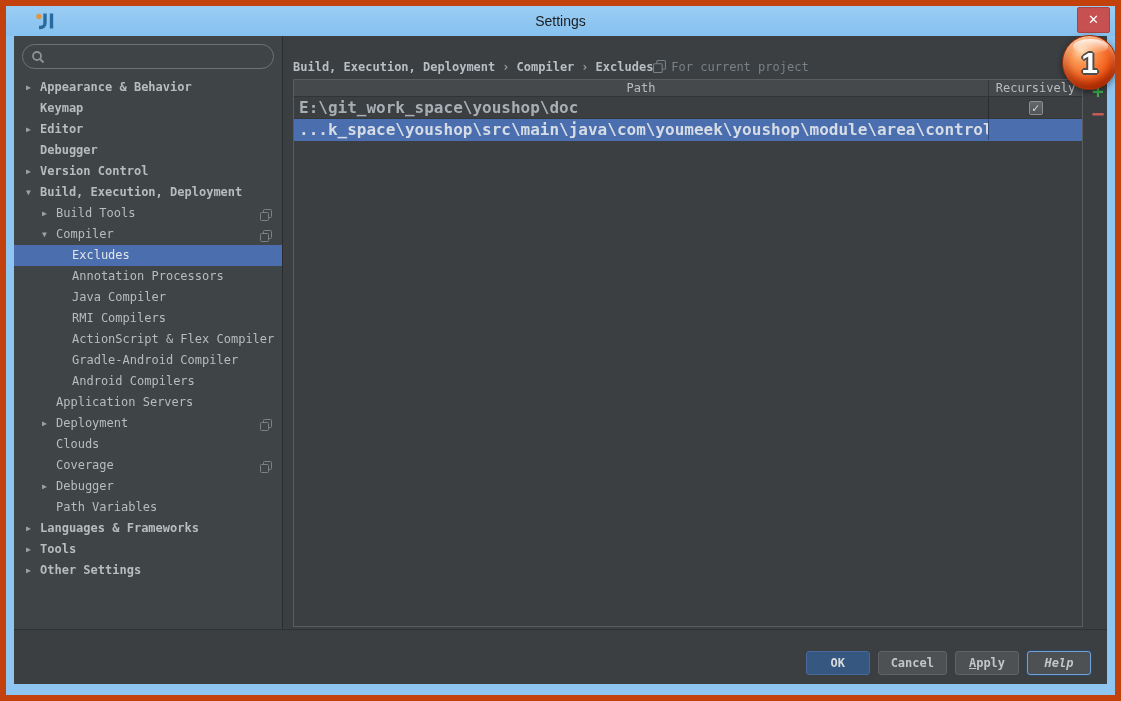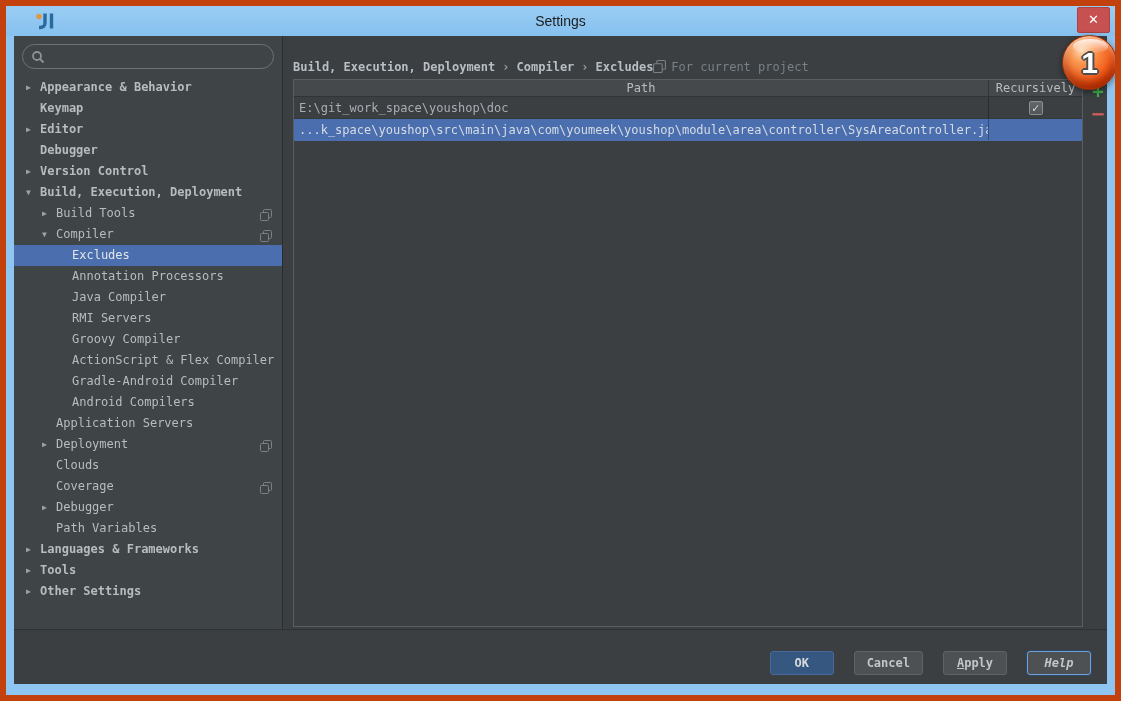--- a/index.html
+++ b/index.html
@@ -45,34 +45,34 @@
   .ctx-label { font-size:12px; color:#798086; }
 
   
   .table-wrap { position:absolute; top:43px; left:9px; width:790px; bottom:2px; border:1px solid #595d60; background:#3b3f42; }
   .thead { display:flex; height:17px; background:#45494c; border-bottom:1px solid #303437; }
   .th { font-size:12px; color:#b9bdbf; text-align:center; line-height:16px; }
   .th-path { flex:1; }
   .th-rec { width:94px; border-left:1px solid #33373a; }
   .trow { display:flex; height:22px; align-items:stretch; cursor:pointer; border-bottom:1px solid #343839; }
   .trow .cell { display:flex; align-items:center; }
-  .cell-path { flex:1; padding-left:5px; font-size:12px; color:#a8aeb3; overflow:hidden; white-space:nowrap; }
+  .cell-path { flex:1; padding-left:5px; font-size:16px; color:#a8aeb3; overflow:hidden; white-space:nowrap;font-weight:bold; }
   .cell-rec { width:94px; justify-content:center; border-left:1px solid rgba(0,0,0,.3); }
   .trow.selected { background:#4b6eae; border-bottom-color:#4b6eae; }
   .trow.selected .cell-path { color:#d5dce5; }
   .checkbox { width:14px; height:14px; border:1px solid #8a8f93; border-radius:2px; background:linear-gradient(#64686b,#515558); color:#dcdfe2; font-size:12px; line-height:12px; text-align:center; cursor:pointer; }
 
   
   .list-toolbar { position:absolute; top:43px; left:800px; width:28px; display:flex; flex-direction:column; align-items:center; }
   .tb-btn { width:24px; height:23px; background:transparent; border:none; cursor:pointer; font:bold 19px "DejaVu Sans Mono",monospace; line-height:20px; }
   .tb-add { color:#3fae4a; }
   .tb-remove { color:#c75b57; font-size:21px; }
 
   
-  .footer { position:absolute; left:0; right:0; bottom:0; height:55px; background:#3b3f42; border-top:1px solid #2e3234; display:flex; justify-content:flex-end; align-items:flex-start; padding:21px 16px 0 0; gap:20px; }
+  .footer { position:absolute; left:0; right:0; bottom:0; height:55px; background:#3b3f42; border-top:1px solid #2e3234; display:flex; justify-content:flex-end; align-items:flex-start; padding:21px 16px 0 0; gap:8px; }
   .btn { height:24px; min-width:64px; padding:0 12px; font:bold 12px "DejaVu Sans Mono",monospace; color:#c2c6c8; background:#4d5153; border:1px solid #5f6365; border-radius:3px; cursor:pointer; }
   .btn-ok { background:#365880; border-color:#47689a; color:#d7dadd; }
   .btn-help { border:1px solid #6fa0d8; box-shadow:0 0 0 1px #31475f;font-style:italic; }
   .ul-first { display:block; }
   .ul-first::first-letter { text-decoration:underline; }
 
   
   .badge { position:absolute; left:1056px; top:29px; width:55px; height:55px; border-radius:50%; border:1px solid #9c2c00; z-index:20;
     background:radial-gradient(circle at 35% 28%, #ffd9b3 0%, #fb9a55 22%, #f4631f 55%, #d63a00 78%, #b52f00 100%);
     box-shadow:inset 0 -7px 10px rgba(120,20,0,.55), inset 0 3px 5px rgba(255,255,255,.5), 0 2px 6px rgba(0,0,0,.45);
@@ -159,25 +159,21 @@
           <div class="tree-row lvl2">
             <span class="arrow"></span>
             <span>Annotation Processors</span>
           </div>
           <div class="tree-row lvl2">
             <span class="arrow"></span>
             <span>Java Compiler</span>
           </div>
           <div class="tree-row lvl2">
             <span class="arrow"></span>
-            <span>RMI Servers</span>
-          </div>
-          <div class="tree-row lvl2">
-            <span class="arrow"></span>
-            <span>Groovy Compiler</span>
+            <span>RMI Compilers</span>
           </div>
           <div class="tree-row lvl2">
             <span class="arrow"></span>
             <span>ActionScript &amp; Flex Compiler</span>
           </div>
           <div class="tree-row lvl2">
             <span class="arrow"></span>
             <span>Gradle-Android Compiler</span>
           </div>
           <div class="tree-row lvl2">

